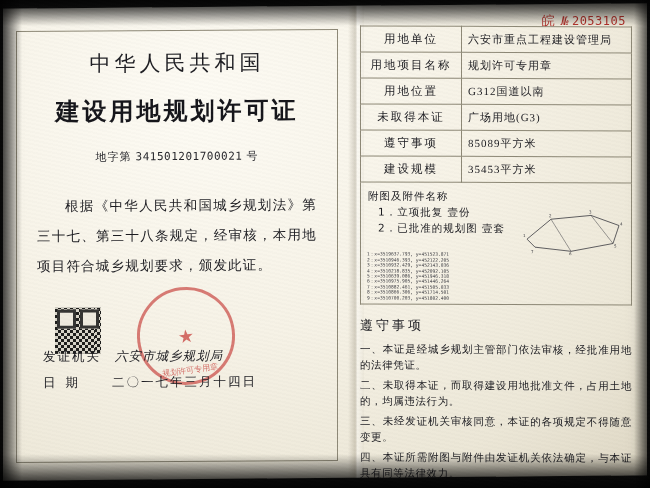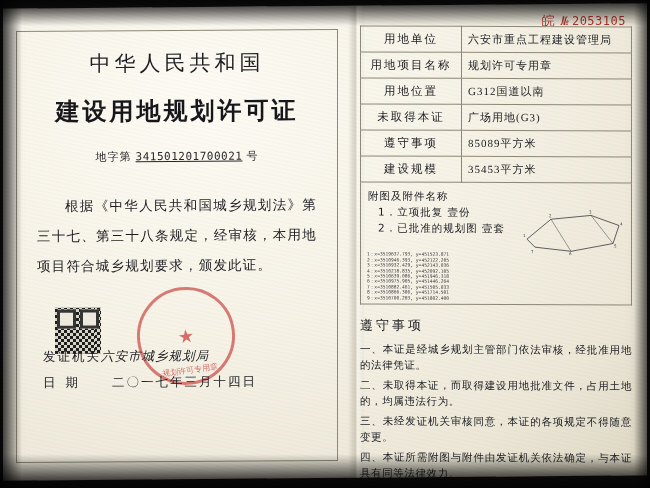--- a/index.html
+++ b/index.html
@@ -124,21 +124,20 @@
     margin-top: 22px;
     text-align: center;
     font-size: 11px;
     color: #26262b;
     letter-spacing: 1px;
   }
   .docno .num {
     font-family: "DejaVu Sans Mono", monospace;
     letter-spacing: 0.5px;
     margin: 0 4px;
-    text-decoration: underline;
   }
   .body-text {
     margin-top: 26px;
     font-size: 13.5px;
     line-height: 30px;
     color: #1b1b20;
     text-align: justify;
     letter-spacing: 1.2px;
     padding: 0 6px;
     font-family: "DejaVu Serif", "Liberation Serif", serif;
@@ -146,21 +145,21 @@
   }
 
   .issuer-row {
     position: absolute;
     left: 26px;
     bottom: 96px;
     font-size: 12.5px;
     color: #1b1b20;
     letter-spacing: 2px;
   }
-  .issuer-row .lbl { }
+  .issuer-row .lbl { margin-right: 14px; }
   .issuer-row .val { letter-spacing: 1px; font-style: italic; }
   .date-row {
     position: absolute;
     left: 26px;
     bottom: 70px;
     font-size: 12.5px;
     color: #1b1b20;
     letter-spacing: 2px;
   }
   .date-row .lbl { margin-right: 24px; letter-spacing: 10px; }

